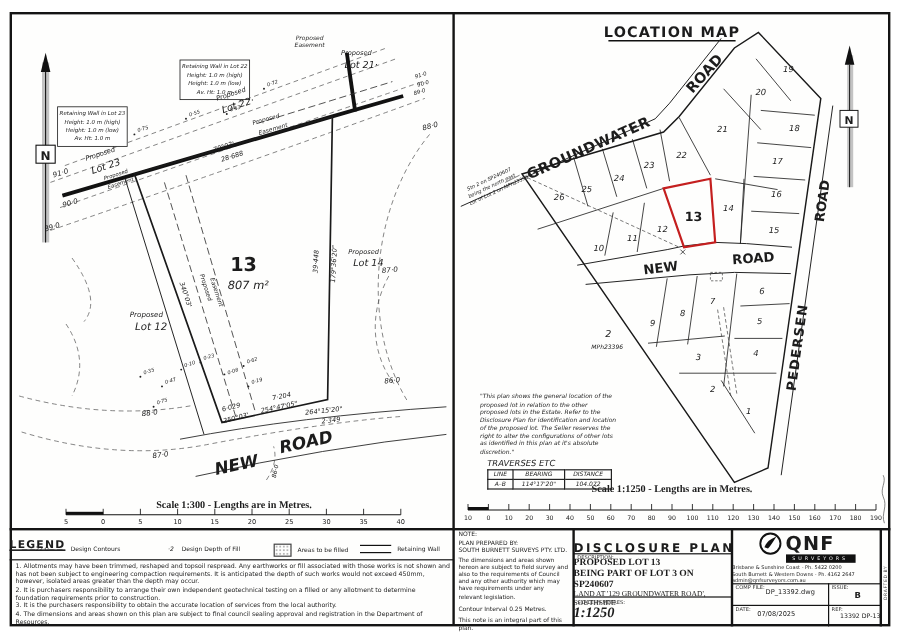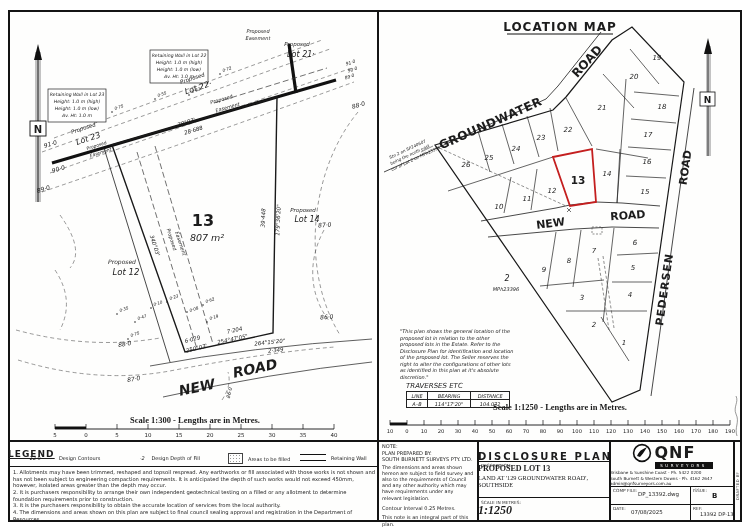--- a/index.html
+++ b/index.html
@@ -393,20 +393,21 @@
   <div style="margin-top:3px;">Contour Interval 0.25 Metres.</div>
   <div style="margin-top:3px;">This note is an integral part of this plan.</div>
 </div>
 
 <div class="abs ctr" style="left:478px;top:445px;width:153px;">
   <span class="tb-header">DISCLOSURE PLAN</span>
 </div>
 <div class="abs lbl-micro" style="left:481px;top:463px;">DESCRIPTION:</div>
 <div class="abs ctr" style="left:478px;top:464px;width:132px;font-family:Liberation Serif, serif;">
   <div class="b" style="font-size:8px;">PROPOSED LOT 13</div>
+  <div class="b" style="font-size:8px;">BEING PART OF LOT 3 ON SP240607</div>
   <div style="font-size:6.3px;margin-top:1px;">LAND AT '129 GROUNDWATER ROAD',</div>
   <div style="font-size:6.3px;">SOUTHSIDE</div>
 </div>
 <div class="abs lbl-micro" style="left:481px;top:500px;">SCALE IN METRES:</div>
 <div class="abs ctr b i" style="left:478px;top:503px;width:132px;font-size:12px;font-family:'Liberation Serif',serif;">1:1250</div>
 
 <div class="abs" style="left:610px;top:443px;width:124px;">
   <div style="display:flex;justify-content:center;align-items:flex-start;gap:3px;">
     <svg width="20" height="20" viewBox="0 0 20 20" style="position:static;">
       <circle cx="10" cy="10" r="8.4" fill="none" stroke="#111" stroke-width="1.6"></circle>

